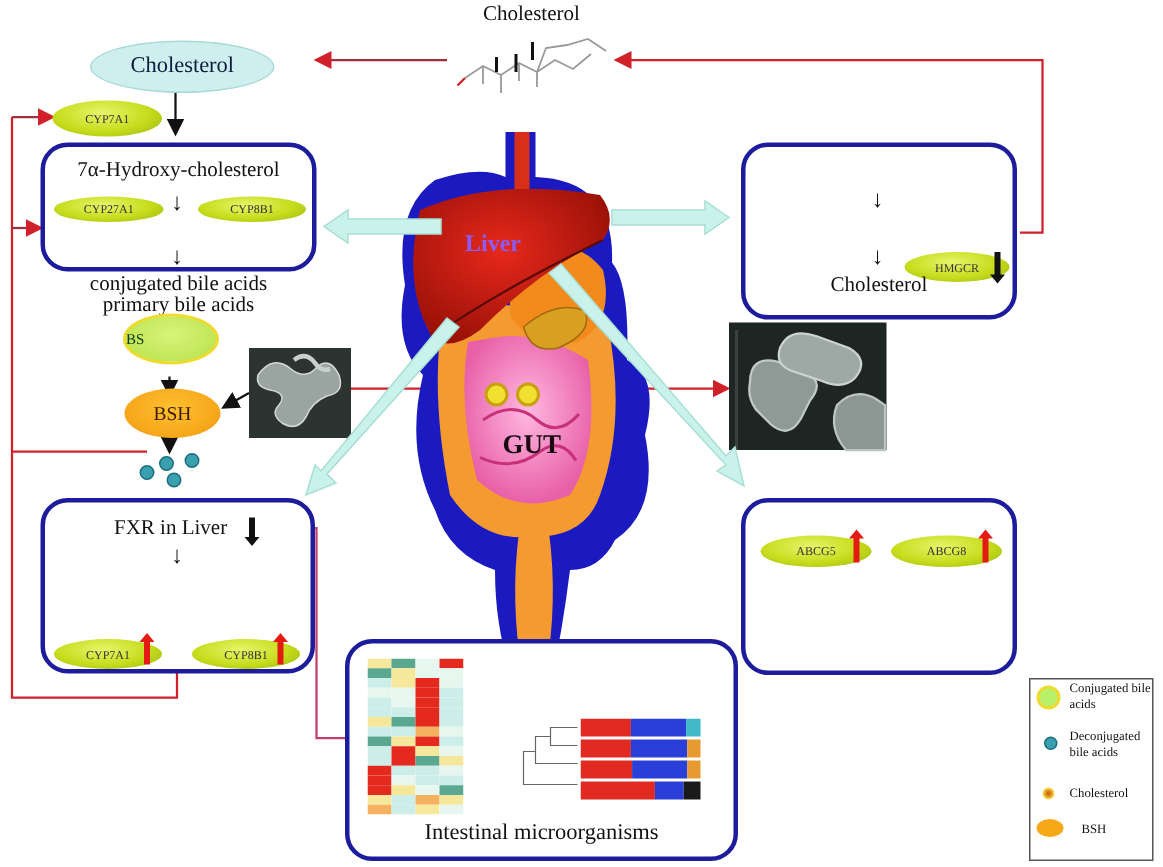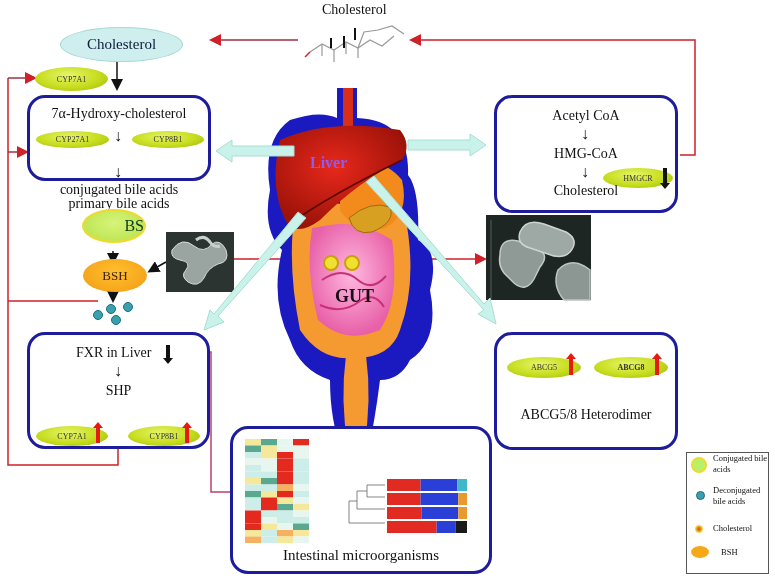--- a/index.html
+++ b/index.html
@@ -147,68 +147,64 @@
   </div>
   <div class="txt garrow" style="left:84px;top:30px;">↓</div>
   <div class="pill" style="left:102px;top:33px;width:72px;height:17px;">
     <span>CYP8B1</span>
   </div>
   <div class="txt" style="left:0;right:0;top:56px;font-size:14px;margin-top:42px;">primary bile acids</div>
   <div class="txt garrow" style="left:84px;top:66px;">↓</div>
   <div class="txt" style="left:0;right:0;top:84px;font-size:14px;">conjugated bile acids</div>
 </div>
 
-<div class="abs" style="left:82px;top:209px;width:64px;height:34px;border-radius:50%;background:radial-gradient(ellipse at 50% 40%, #d6f47a, #b8e048);border:2px solid #eedb30;box-sizing:border-box;display:flex;align-items:center;justify-content:flex-end;font-size:16px;color:#0c3a1c;">
+<div class="abs" style="left:82px;top:209px;width:64px;height:34px;border-radius:50%;background:radial-gradient(ellipse at 50% 40%, #d6f47a, #b8e048);border:2px solid #eedb30;box-sizing:border-box;display:flex;align-items:center;justify-content:flex-start;font-size:10px;color:#0c3a1c;">
   <span>BS</span>
 </div>
 
 <div class="abs" style="left:83px;top:259px;width:64px;height:33px;border-radius:50%;background:radial-gradient(ellipse at 50% 40%, #ffc030, #f29a10);display:flex;align-items:center;justify-content:center;font-size:13px;color:#3a1c04;">
   <span>BSH</span>
 </div>
 
 <div class="box" style="left:494px;top:95px;width:184px;height:118px;">
-  <div class="txt" style="left:0;right:0;top:10px;font-size:14px;">Acetyl CoA</div>
   <div class="txt garrow" style="left:84px;top:28px;">↓</div>
-  <div class="txt" style="left:0;right:0;top:48px;font-size:14px;">HMG-CoA</div>
   <div class="txt garrow" style="left:84px;top:66px;">↓</div>
   <div class="pill" style="left:106px;top:70px;width:70px;height:20px;">
     <span>HMGCR</span>
   </div>
   <div class="downarrow" style="left:166px;top:70px;height:16px;"></div>
   <div class="txt" style="left:0;right:0;top:85px;font-size:14px;">Cholesterol</div>
 </div>
 
 <div class="txt" style="left:310px;top:154px;font-size:16px;font-weight:bold;color:#8b5cf6;">Liver</div>
 <div class="txt" style="left:335px;top:286px;font-size:18px;font-weight:bold;color:#1a0a14;">GUT</div>
 
 <div class="box" style="left:27px;top:332px;width:183px;height:117px;">
   <div class="txt" style="left:46px;top:10px;font-size:14px;">FXR in Liver</div>
   <div class="downarrow" style="left:136px;top:10px;height:14px;"></div>
   <div class="txt garrow" style="left:84px;top:28px;">↓</div>
-  <div class="txt" style="left:0;right:0;top:48px;font-size:14px;">SHP</div>
   <div class="pill" style="left:6px;top:91px;width:72px;height:20px;">
     <span>CYP7A1</span>
   </div>
   <div class="uparrow" style="left:66px;top:92px;height:16px;"></div>
   <div class="pill" style="left:98px;top:91px;width:72px;height:20px;">
     <span>CYP8B1</span>
   </div>
   <div class="uparrow" style="left:155px;top:92px;height:16px;"></div>
 </div>
 
 <div class="box" style="left:494px;top:332px;width:184px;height:118px;">
   <div class="pill" style="left:10px;top:22px;width:74px;height:21px;">
     <span>ABCG5</span>
   </div>
   <div class="uparrow" style="left:72px;top:23px;height:17px;"></div>
-  <div class="pill" style="left:97px;top:22px;width:74px;height:21px;font-weight:bold;">
+  <div class="pill" style="left:97px;top:22px;width:74px;height:21px;">
     <span>ABCG8</span>
   </div>
   <div class="uparrow" style="left:158px;top:23px;height:17px;"></div>
-  <div class="txt" style="left:0;right:0;top:72px;font-size:14px;">ABCG5/8  Heterodimer</div>
 </div>
 
 <div class="box" style="left:230px;top:426px;width:262px;height:148px;padding-left:47px;">
   <div class="abs" style="left:12px;top:10px;width:64px;height:104px;">
     <svg id="heatmap-svg" width="64" height="104" viewBox="0 0 64 104">
         <rect x="0" y="0" width="16" height="6.5" fill="#f6e89a"></rect>
         <rect x="16" y="0" width="16" height="6.5" fill="#5aa890"></rect>
         <rect x="32" y="0" width="16" height="6.5" fill="#e8f6f0"></rect>
         <rect x="48" y="0" width="16" height="6.5" fill="#e42a1e"></rect>
         <rect x="0" y="6.5" width="16" height="6.5" fill="#5aa890"></rect>

